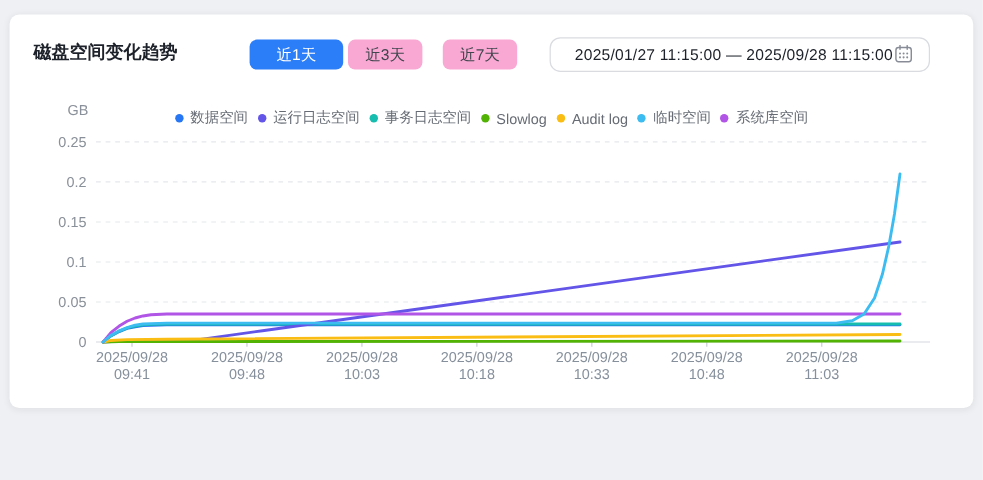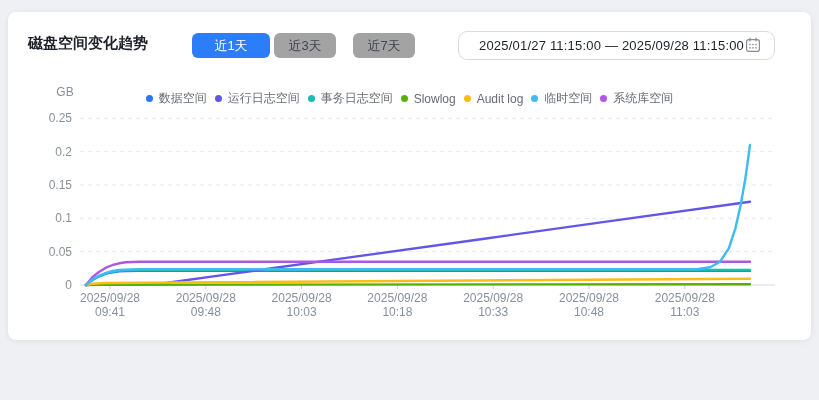--- a/index.html
+++ b/index.html
@@ -1,22 +1,22 @@
 <!DOCTYPE html>
 <html><head>
 <meta charset="utf-8">
 <style>
   html,body{margin:0;padding:0;}
   body{width:819px;height:400px;background:#eef0f3;font-family:"Liberation Sans","DejaVu Sans",sans-serif;position:relative;overflow:hidden;}
   .card{position:absolute;left:8px;top:12px;width:803px;height:328px;background:#fff;border-radius:8px;box-shadow:0 1px 6px rgba(31,35,41,.07);}
   .title{position:absolute;left:20px;top:22px;font-size:15px;font-weight:bold;color:#1d2129;}
-  .tabs{position:absolute;left:184px;top:21px;display:flex;}
+  .tabs{position:absolute;left:200px;top:21px;display:flex;}
   .tab{height:25px;border:none;border-radius:6px;font-size:13px;line-height:25px;text-align:center;cursor:pointer;padding:0;font-family:inherit;}
   .tab.active{background:#2c7df8;color:#fff;width:78px;}
-  .tab.idle{background:#a3a3a3;color:#42464e;width:62px;}
+  .tab.idle{background:#f9a8d4;color:#42464e;width:62px;}
   .tab + .tab{margin-left:4px;}
   .tab:last-child{margin-left:17px;}
   .datebox{position:absolute;left:450px;top:19px;width:315px;height:27px;border:1px solid #d9dbe0;border-radius:9px;display:flex;align-items:center;background:#fff;cursor:pointer;}
   .datebox .txt{margin-left:20px;font-size:13px;color:#1d2129;letter-spacing:.2px;}
   .datebox .cal{position:absolute;right:13px;top:5px;width:16px;height:16px;}
   .legend{position:absolute;left:0;top:78px;width:100%;display:flex;justify-content:center;gap:8px;align-items:center;}
   .lg-item{display:flex;align-items:center;cursor:pointer;}
   .lg-dot{width:7px;height:7px;border-radius:50%;}
   .lg-label{margin-left:6px;font-size:12px;color:#666b74;}
   svg text{font-family:"Liberation Sans","DejaVu Sans",sans-serif;}

